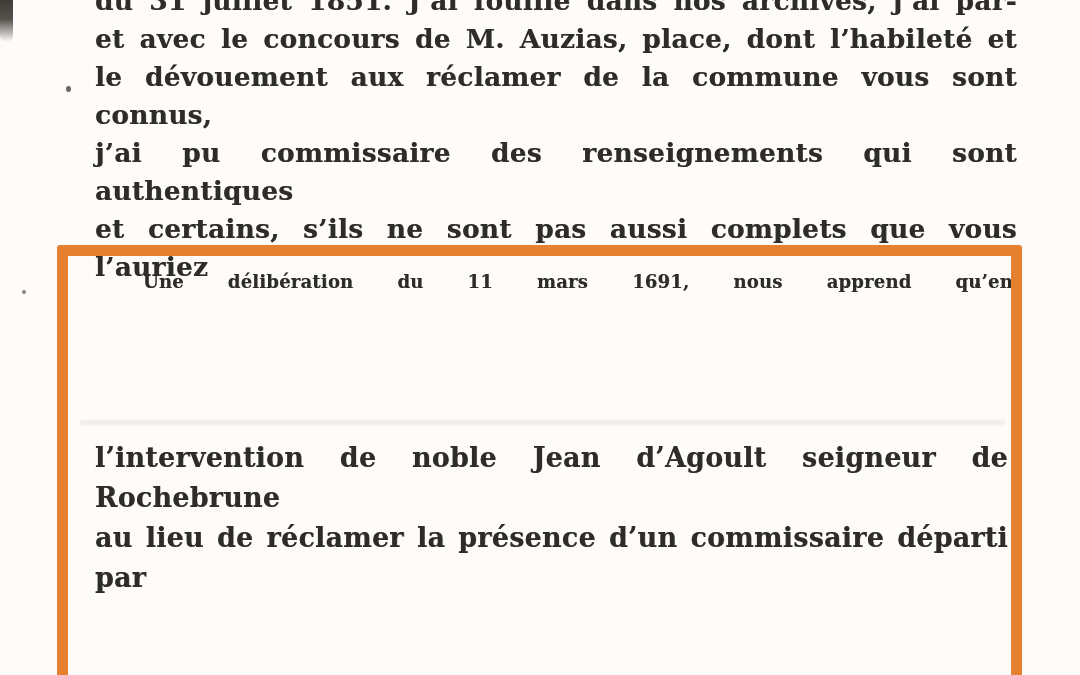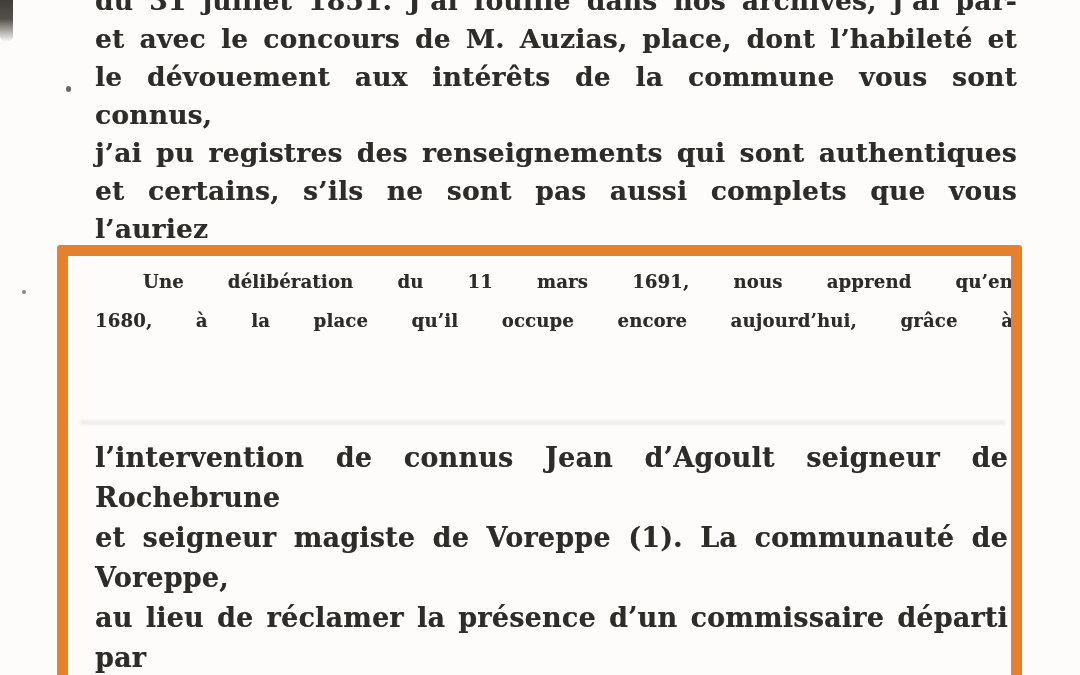--- a/index.html
+++ b/index.html
@@ -84,34 +84,32 @@
 <div class="page">
 
   <div class="artifact artifact-topleft"></div>
   <div class="artifact speck1"></div>
   <div class="artifact speck2"></div>
   <div class="artifact speck3"></div>
 
   <div class="textblock top-block">
     <div class="tl">du 31 juillet 1851. J’ai fouillé dans nos archives, j’ai par-</div>
     <div class="tl">et avec le concours de M. Auzias, place, dont l’habileté et</div>
-    <div class="tl">le dévouement aux intérêts de la commune vous sont connus,</div>
-    <div class="tl">j’ai pu registres des renseignements qui sont authentiques</div>
+    <div class="tl">le dévouement aux réclamer de la commune vous sont connus,</div>
+    <div class="tl">j’ai pu commissaire des renseignements qui sont authentiques</div>
     <div class="tl">et certains, s’ils ne sont pas aussi complets que vous l’auriez</div>
   </div>
 
   <div class="scan-seam artifact"></div>
 
   <div class="textblock box-para1">
     <div class="tl indent">Une délibération du 11 mars 1691, nous apprend qu’en</div>
-    <div class="tl">1680, à la place qu’il occupe encore aujourd’hui, grâce à</div>
   </div>
 
   <div class="textblock box-para2">
-    <div class="tl">l’intervention de connus Jean d’Agoult seigneur de Rochebrune</div>
-    <div class="tl">et seigneur magiste de Voreppe (1). La communauté de Voreppe,</div>
+    <div class="tl">l’intervention de noble Jean d’Agoult seigneur de Rochebrune</div>
     <div class="tl">au lieu de réclamer la présence d’un commissaire départi par</div>
 
   </div>
 
   <div class="highlight-box"></div>
 
 </div>
 
 </body></html>

